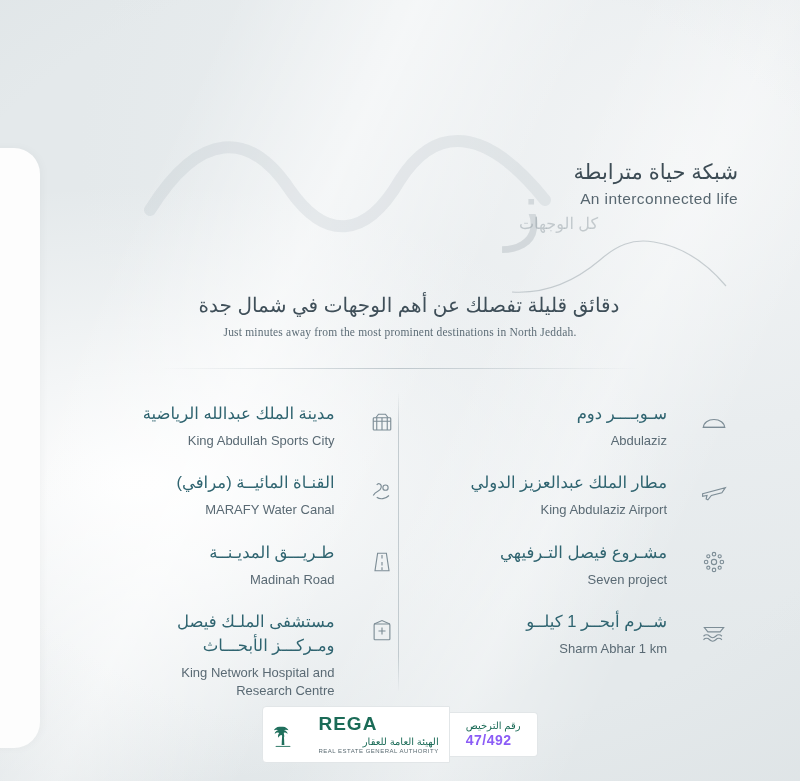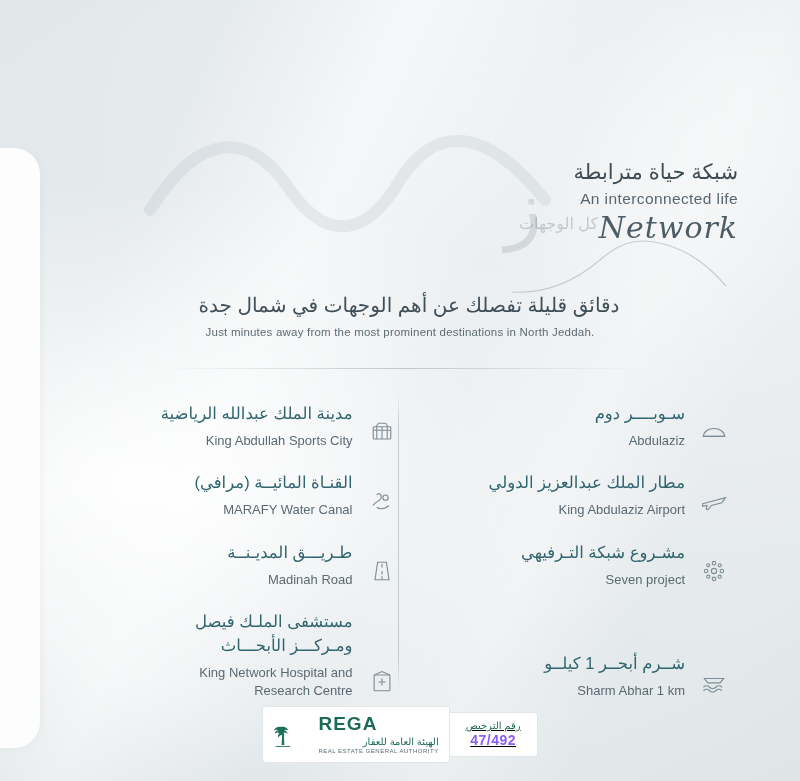--- a/index.html
+++ b/index.html
@@ -115,42 +115,43 @@
     color: #3f4f59;
     direction: rtl;
     letter-spacing: 0.5px;
     padding-left: 18px;
   }
   .subtitle .en {
     font-size: 11.5px;
     color: #5c6c76;
     margin-top: 9px;
     letter-spacing: 0.2px;
+    font-family: Liberation Serif, serif;
   }
   .divider {
     position: absolute;
     top: 368px; left: 160px; width: 480px; height: 1px;
     background: linear-gradient(to right, rgba(160,172,180,0) 0%, rgba(150,164,172,0.55) 50%, rgba(160,172,180,0) 100%);
   }
 
   
   .grid {
     position: absolute;
     top: 392px; left: 70px;
     width: 665px;
     display: grid;
     grid-template-columns: 1fr 1fr;
     column-gap: 0px;
     row-gap: 0px;
   }
   .cell {
     display: flex;
-    align-items: flex-end;
+    align-items: flex-start;
     justify-content: flex-end;
-    gap: 12px;
+    gap: 30px;
     padding: 10px 4px 12px 4px;
     min-height: 68px;
   }
   .cell .texts {
     text-align: right;
     direction: rtl;
   }
   .cell .ar {
     font-size: 16.5px;
     color: #2f6470;
@@ -206,22 +207,21 @@
   }
   .rega-badge .rega-text .rega-en {
     font-size: 6px; color: #5b6b72; letter-spacing: 0.5px; line-height: 1.2;
   }
   .lic-badge {
     background: #ffffff;
     border: 1px solid #e2e6e8;
     border-left: none;
     border-radius: 0 4px 4px 0;
     padding: 7px 16px;
-    text-align: center;
-    text-decoration: underline;
+    text-align: left;
   }
   .lic-badge .lic-label {
     font-size: 10px; color: #1b6b57; direction: rtl; line-height: 1.2;
   }
   .lic-badge .lic-num {
     font-size: 14px; color: #8b5cf6; font-weight: bold; letter-spacing: 0.5px; line-height: 1.2;
   }
 </style>
 </head>
 <body>
@@ -232,21 +232,20 @@
   <div class="vignette"></div>
   <div class="left-card"></div>
 
   <svg class="wave-mark" viewBox="0 0 420 120">
     <path d="M10 90 C 60 10, 110 10, 150 70 C 185 120, 225 120, 260 60 C 295 5, 345 5, 405 80" fill="none" stroke="rgba(150,163,171,0.30)" stroke-width="12" stroke-linecap="round"></path>
   </svg>
 
   <div class="header">
     <div class="ar-title">شبكة حياة مترابطة</div>
     <div class="en-title">An interconnected life</div>
-    <div class="script">Network</div>
     <div class="ghost-ar">كل الوجهات</div>
     <svg class="swash" viewBox="0 0 230 70">
       <path d="M8 62 C 40 64, 70 52, 96 30 C 112 16, 128 8, 150 12" fill="none" stroke="rgba(110,126,136,0.45)" stroke-width="1.2"></path>
       <path d="M150 12 C 176 16, 200 30, 222 56" fill="none" stroke="rgba(110,126,136,0.45)" stroke-width="1.2"></path>
     </svg>
   </div>
   <div class="big-glyph">ز</div>
 
   <div class="subtitle">
     <div class="ar">دقائق قليلة تفصلك عن أهم الوجهات في شمال جدة</div>
@@ -319,21 +318,21 @@
       <div class="icon">
         <svg viewBox="0 0 32 32" width="28" height="28" fill="none" stroke="currentColor" stroke-width="1.3">
           <path d="M11 6h10l3 20H8z"></path>
           <path d="M16 8v4M16 16v4M16 22v3"></path>
         </svg>
       </div>
     </div>
 
     <div class="cell">
       <div class="texts">
-        <div class="ar">مشـروع شبكة التـرفيهي</div>
+        <div class="ar">مشـروع فيصل التـرفيهي</div>
         <div class="en">Seven project</div>
       </div>
       <div class="icon">
         <svg viewBox="0 0 32 32" width="28" height="28" fill="none" stroke="currentColor" stroke-width="1.3">
           <circle cx="16" cy="16" r="3"></circle>
           <circle cx="16" cy="7" r="2"></circle>
             <circle cx="16" cy="25" r="2"></circle>
           <circle cx="7" cy="16" r="2"></circle>
             <circle cx="25" cy="16" r="2"></circle>
           <circle cx="9.5" cy="9.5" r="1.8"></circle>

